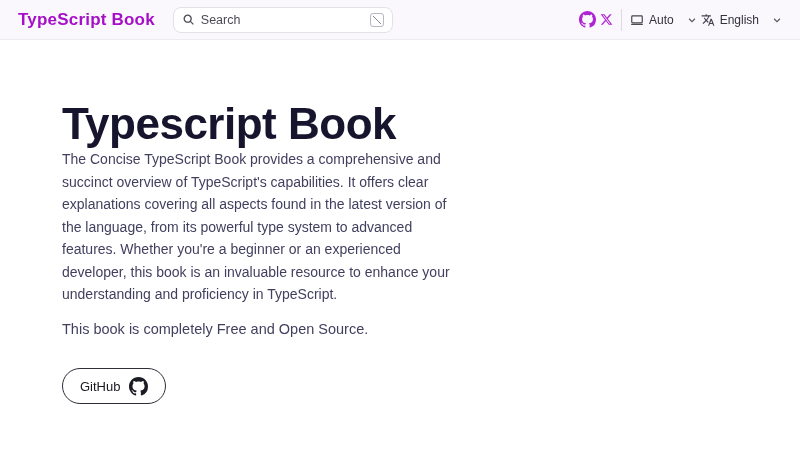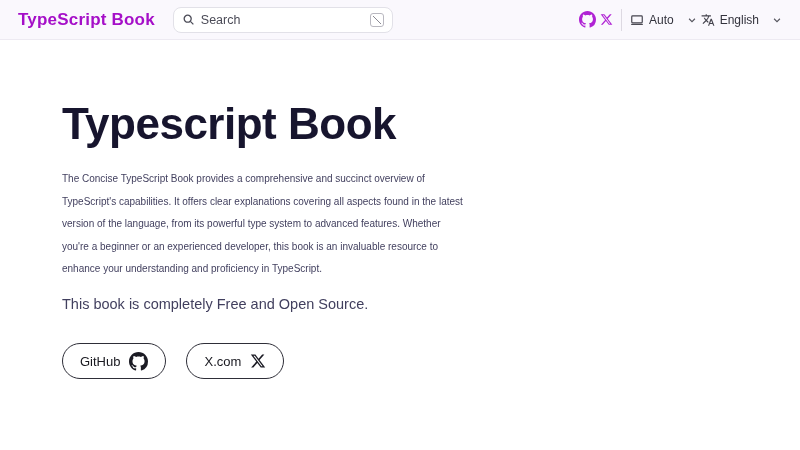--- a/index.html
+++ b/index.html
@@ -108,23 +108,22 @@
   
   .hero { padding: 60px 0 0 62px; }
   .hero h1 {
     font-size: 44px;
     font-weight: 800;
     color: #17152e;
     letter-spacing: -0.5px;
     line-height: 1.1;
   }
   .hero .description {
-    margin-top: 20px;
     max-width: 404px;
-    font-size: 10px;
+    font-size: 14px;
     line-height: 22.5px;
     color: #413f5e;
   }
   .hero .note {
     margin-top: 12px;
     font-size: 14.5px;
     line-height: 22.5px;
     color: #413f5e;
   }
   .actions {
@@ -223,20 +222,14 @@
 
   <div class="actions">
 
     <a class="btn btn-outline" href="#">
       <span>GitHub</span>
       <svg width="19" height="19" viewBox="0 0 16 16" fill="currentColor">
         <path d="M8 0C3.58 0 0 3.58 0 8c0 3.54 2.29 6.53 5.47 7.59.4.07.55-.17.55-.38 0-.19-.01-.82-.01-1.49-2.01.37-2.53-.49-2.69-.94-.09-.23-.48-.94-.82-1.13-.28-.15-.68-.52-.01-.53.63-.01 1.08.58 1.23.82.72 1.21 1.87.87 2.33.66.07-.52.28-.87.51-1.07-1.78-.2-3.64-.89-3.64-3.95 0-.87.31-1.59.82-2.15-.08-.2-.36-1.02.08-2.12 0 0 .67-.21 2.2.82.64-.18 1.32-.27 2-.27s1.36.09 2 .27c1.53-1.04 2.2-.82 2.2-.82.44 1.1.16 1.92.08 2.12.51.56.82 1.27.82 2.15 0 3.07-1.87 3.75-3.65 3.95.29.25.54.73.54 1.48 0 1.07-.01 1.93-.01 2.2 0 .21.15.46.55.38A8.01 8.01 0 0 0 16 8c0-4.42-3.58-8-8-8z"></path>
       </svg>
     </a>
 
-    <a class="btn btn-outline" href="#">
-      <span>X.com</span>
-      <svg width="16" height="16" viewBox="0 0 24 24" fill="currentColor">
-        <path d="M18.244 2.25h3.308l-7.227 8.26 8.502 11.24H16.17l-5.214-6.817L4.99 21.75H1.68l7.73-8.835L1.254 2.25H8.08l4.713 6.231zm-1.161 17.52h1.833L7.084 4.126H5.117z"></path>
-      </svg>
-    </a>
   </div>
 </main>
 
 </body></html>

